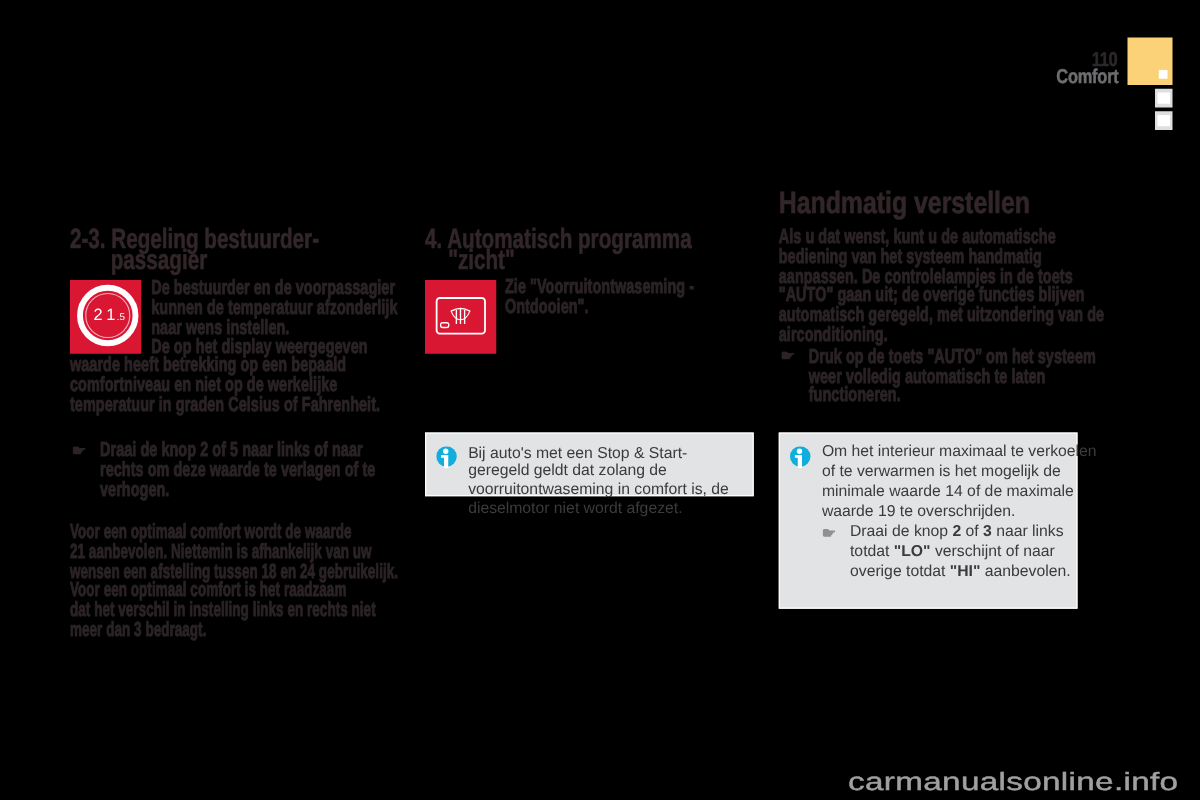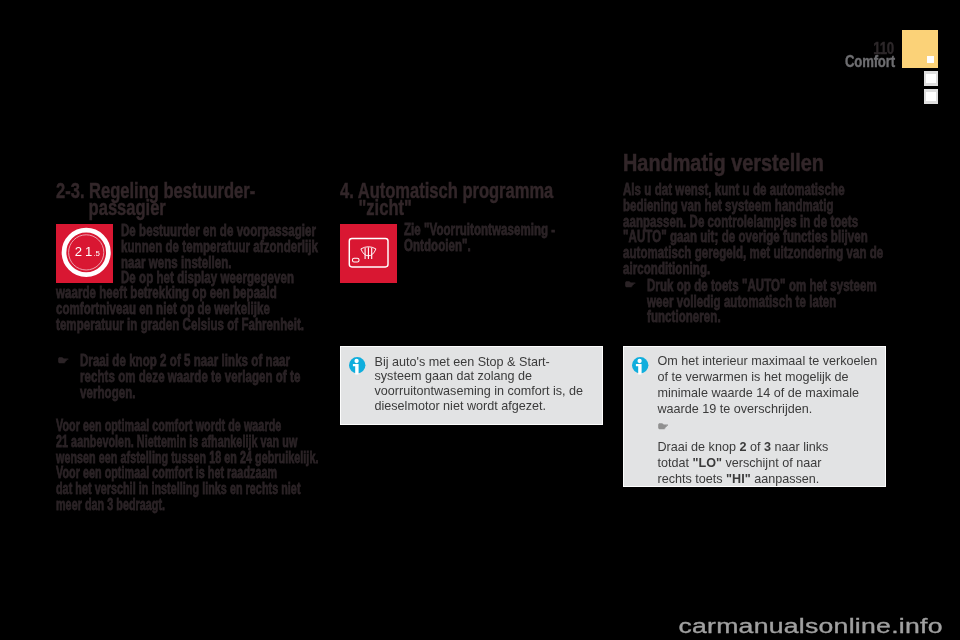--- a/index.html
+++ b/index.html
@@ -44,25 +44,25 @@
 
   .hand{position:absolute;width:10.8px;height:6.5px;line-height:0;}
   .hand svg{display:block;}
 
   
   .infobox{position:absolute;background:#e2e3e4;border:1px solid #fdfdfd;box-sizing:border-box;}
   .infobox .ii{position:absolute;left:8.3px;top:9.6px;width:17px;height:18px;line-height:0;}
   .infobox .bodytxt{position:absolute;font-weight:normal;font-size:12.6px;
                     line-height:14.7px;color:#3b3b3b;letter-spacing:0;white-space:nowrap;}
   .box2 .bodytxt{line-height:16px;}
-  .infobox .bul{display:flex;flex-direction:column;}
+  .infobox .bul{display:flex;}
   .infobox .hand2{flex:0 0 22.5px;}
   .infobox .hand2 svg{vertical-align:-1px;}
-  .box1{left:340px;top:346px;width:263px;height:79px;}
-  .box2{left:623px;top:346px;width:263px;height:141px;}
+  .box1{left:340px;top:346px;width:263px;height:51px;}
+  .box2{left:623px;top:346px;width:239px;height:141px;}
 
   .wm{position:absolute;right:17px;bottom:4px;color:#a0a0a0;
       font-size:20px;line-height:20px;letter-spacing:.2px;
       transform:scaleX(1.33);transform-origin:100% 50%;
       -webkit-text-stroke:0.35px #a0a0a0;}
 </style>
 </head>
 <body>
 
 <div class="page">
@@ -176,21 +176,21 @@
   <div class="infobox box1">
     <div class="ii">
       <svg viewBox="0 0 17 18" width="17" height="18">
         <circle cx="8.2" cy="8.2" r="8.2" fill="#10aedd"></circle>
         <circle cx="7.6" cy="4.0" r="2.15" fill="#ffffff"></circle>
         <path d="M3.9 7.0 h5.7 v10.4 h-3.4 v-8.2 h-2.3 z" fill="#ffffff"></path>
       </svg>
     </div>
     <div class="bodytxt" style="left:33.5px;top:7.5px">
         <div class="ln">Bij auto's met een Stop &amp; Start-</div>
-        <div class="ln">systeem gaan dat zolang de</div>
+        <div class="ln">geregeld geldt dat zolang de</div>
         <div class="ln">voorruitontwaseming in comfort is, de</div>
         <div class="ln">dieselmotor niet wordt afgezet.</div>
       </div>
   </div>
 
   <div class="infobox box2">
     <div class="ii">
       <svg viewBox="0 0 17 18" width="17" height="18">
         <circle cx="8.2" cy="8.2" r="8.2" fill="#10aedd"></circle>
         <circle cx="7.6" cy="4.0" r="2.15" fill="#ffffff"></circle>
@@ -203,19 +203,19 @@
         <div class="ln">minimale waarde 14 of de maximale</div>
         <div class="ln">waarde 19 te overschrijden.</div>
       </div>
     <div class="bodytxt bul" style="left:33.5px;top:69.5px">
       <span class="hand2"><svg class="handsvg" viewBox="0.85 1.1 9.1 5.45" width="10.8" height="6.5">
             <path d="M1.0 2.6 C1.0 1.6 1.6 1.2 2.4 1.2 L4.0 1.2 C4.6 1.2 5.0 1.5 5.3 1.9 L5.6 2.3 L8.9 2.3 C9.5 2.3 9.8 2.5 9.8 2.85 C9.8 3.2 9.5 3.4 8.9 3.4 L7.3 3.4 C8.0 3.4 8.3 3.6 8.3 3.95 C8.3 4.3 8.0 4.5 7.3 4.5 L6.6 4.5 C7.2 4.5 7.5 4.7 7.5 5.0 C7.5 5.3 7.2 5.5 6.6 5.5 L6.0 5.5 C6.5 5.5 6.7 5.7 6.7 5.95 C6.7 6.25 6.4 6.45 5.8 6.45 L2.6 6.45 C1.6 6.45 1.0 5.8 1.0 4.9 Z" fill="#909090"></path>
           </svg></span>
       <span class="btxt2">
           <div class="ln"><span>Draai de knop </span><span style="font-weight: bold;">2</span><span> of </span><span style="font-weight: bold;">3</span><span> naar links</span></div>
           <div class="ln"><span>totdat </span><span style="font-weight: bold;">"LO"</span><span> verschijnt of naar</span></div>
-          <div class="ln"><span>rechts toets </span><span style="font-weight: bold;">"HI"</span><span> aanpassen.</span></div>
+          <div class="ln"><span>overige totdat </span><span style="font-weight: bold;">"HI"</span><span> aanbevolen.</span></div>
         </span>
     </div>
   </div>
 
   <div class="wm">carmanualsonline.info</div>
 </div>
 
 </body></html>

